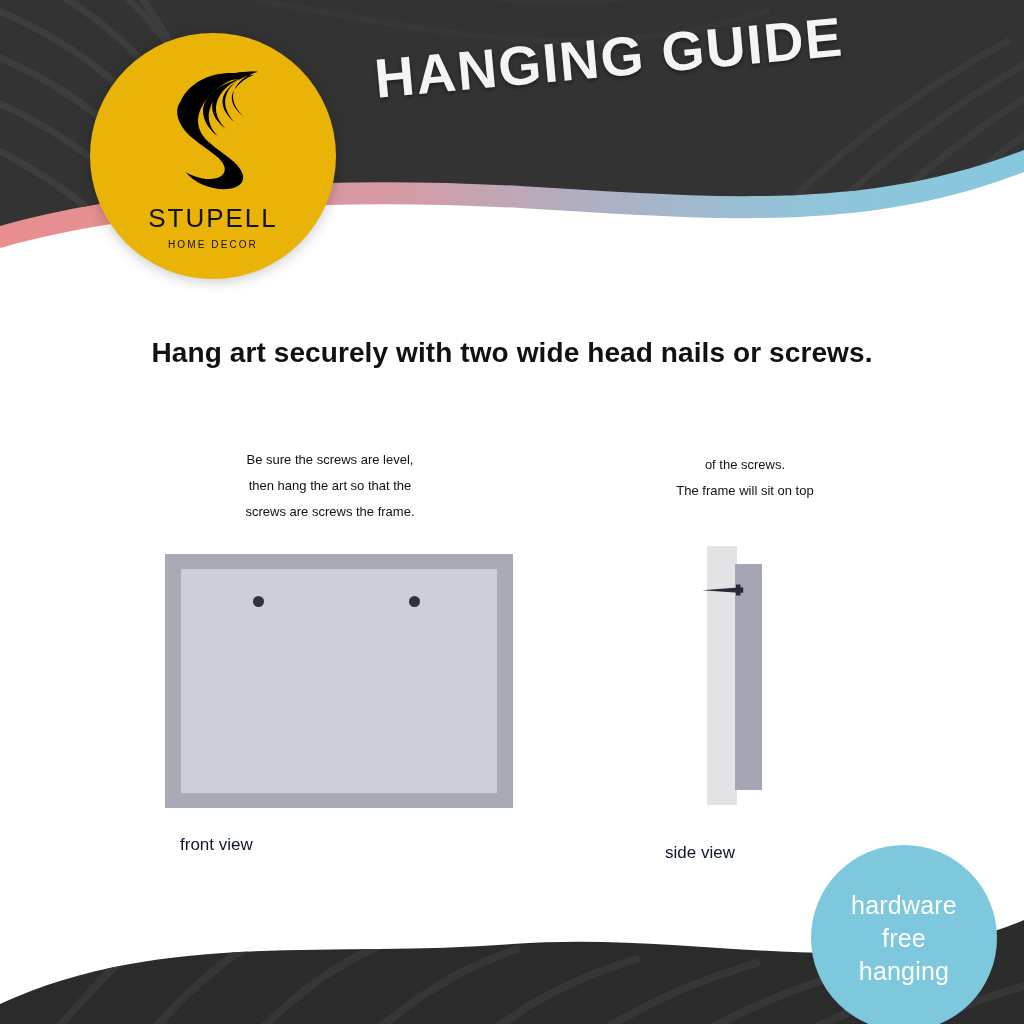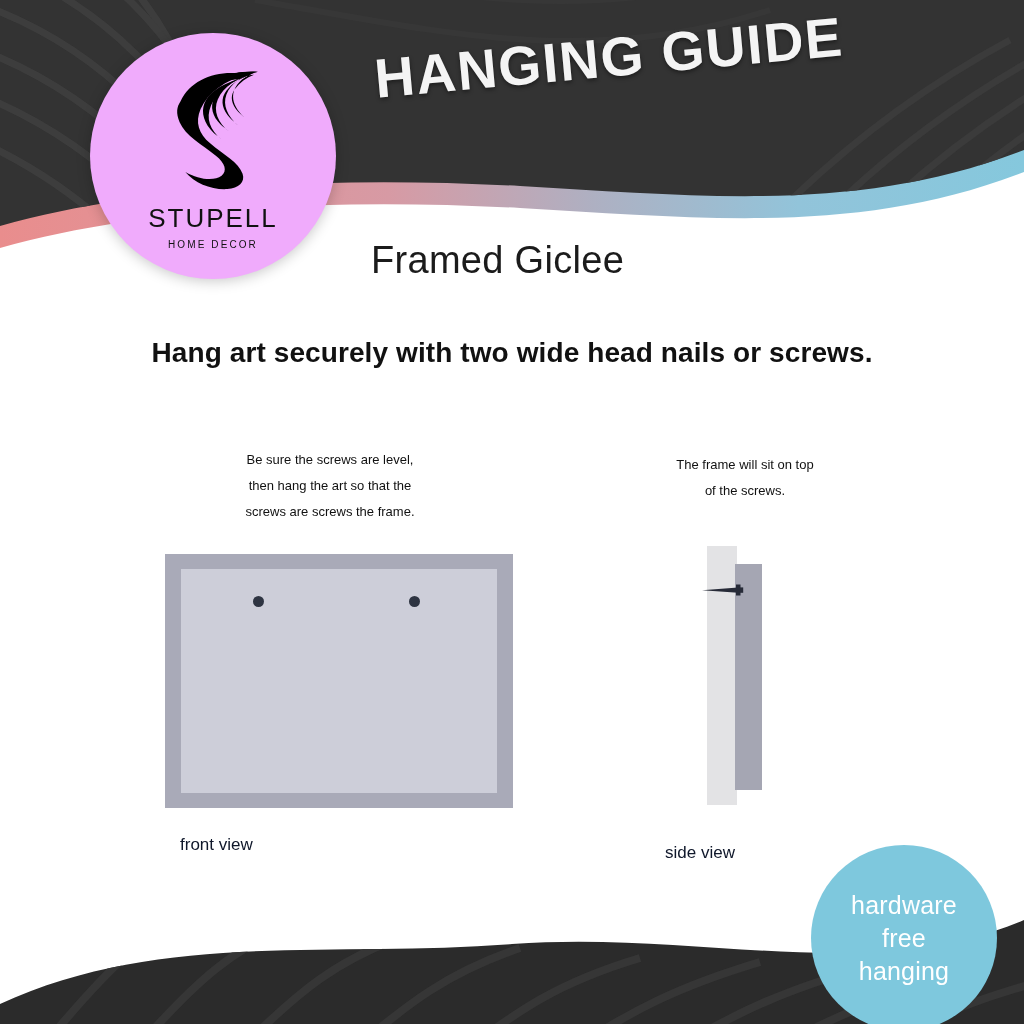--- a/index.html
+++ b/index.html
@@ -11,21 +11,21 @@
     position:relative;
   }
   .stage{position:absolute;inset:0;width:1024px;height:1024px;overflow:hidden;background:#fff;}
 
   
   .wave-layer{position:absolute;left:0;top:0;width:1024px;height:1024px;pointer-events:none;}
 
   
   .logo-badge{
     position:absolute;left:90px;top:33px;width:246px;height:246px;
-    border-radius:50%;background:#f0abfc;
+    border-radius:50%;background:#eab308;
     box-shadow:0 2px 14px rgba(0,0,0,.22);
     display:flex;flex-direction:column;align-items:center;justify-content:flex-start;
     z-index:6;
   }
   .logo-mark{width:124px;height:128px;margin-top:32px;}
   .logo-word{
     font-size:26px;letter-spacing:2.0px;color:#111;margin-top:10px;
     font-family:"Liberation Sans", sans-serif;font-weight:400;
   }
   .logo-sub{
@@ -201,33 +201,32 @@
                  C96,51 92,48 89,44 C84,37 83,30 88,23 C93,16 100,11 108,8
                  C95,9 79,11 70,15 Z"></path>
       </g>
     </svg>
     <div class="logo-word">STUPELL</div>
     <div class="logo-sub">HOME DECOR</div>
   </div>
 
   <div class="header-title">HANGING GUIDE</div>
 
-  <div class="product-title">Framed Giclee</div>
 
   <div class="main-instruction">Hang art securely with two wide head nails or screws.</div>
 
   <div class="caption caption-left">
     <div>Be sure the screws are level,</div>
     <div>then hang the art so that the</div>
     <div>screws are screws the frame.</div>
   </div>
 
   <div class="caption caption-right">
+    <div>of the screws.</div>
     <div>The frame will sit on top</div>
-    <div>of the screws.</div>
   </div>
 
   <div class="front-view">
     <div class="front-view-inner">
       <div class="screw-dot left"></div>
       <div class="screw-dot right"></div>
     </div>
   </div>
 
   <div class="side-view">

